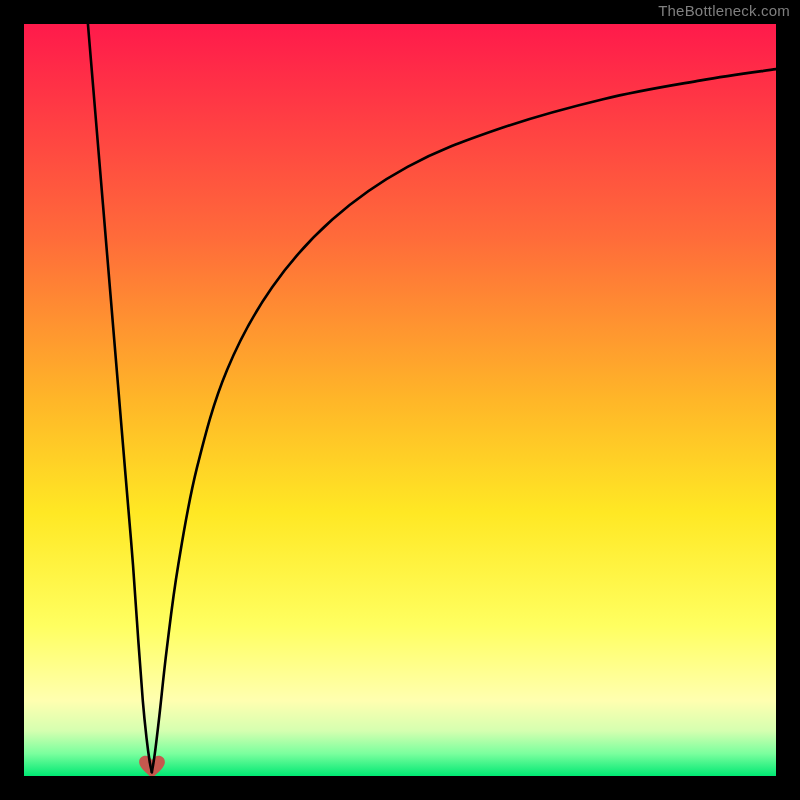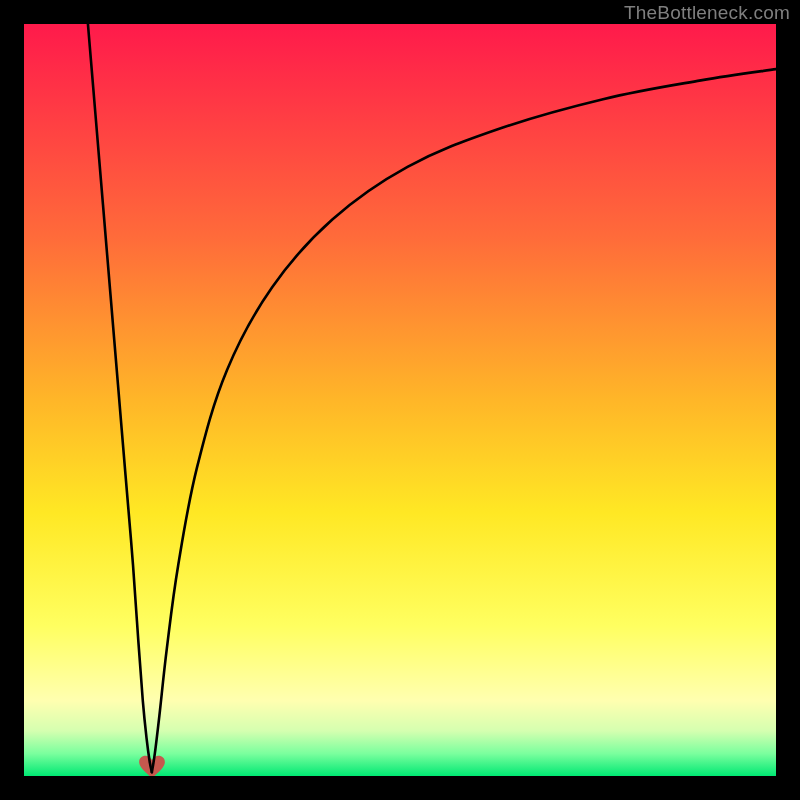--- a/index.html
+++ b/index.html
@@ -46,21 +46,21 @@
     top: 0;
     left: 0;
     width: 100%;
     height: 100%;
   }
   .watermark {
     position: absolute;
     top: 2px;
     right: 10px;
     color: #7f7f7f;
-    font-size: 19px;
+    font-size: 15px;
     font-weight: 500;
     letter-spacing: 0.2px;
   }
 </style>
 </head>
 <body>
 
 <div class="frame">
 
   <div class="plot-area">

